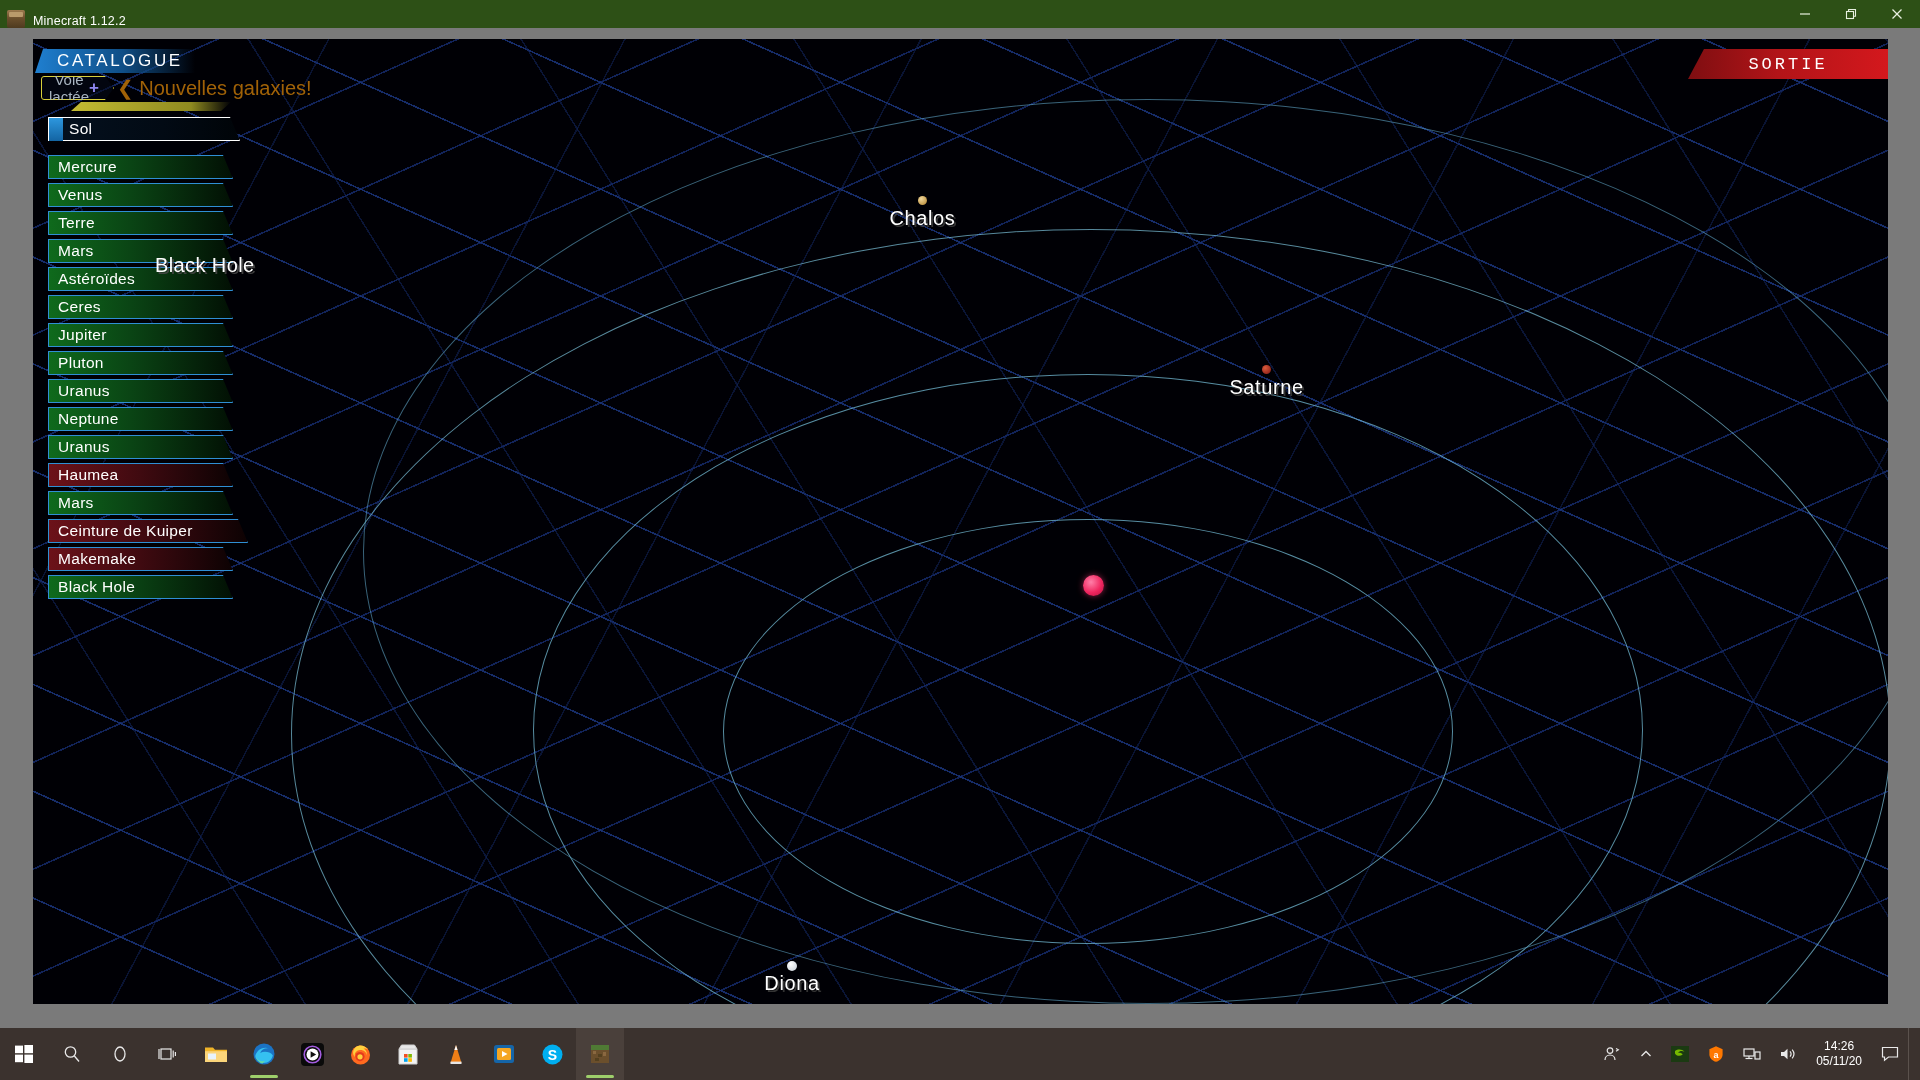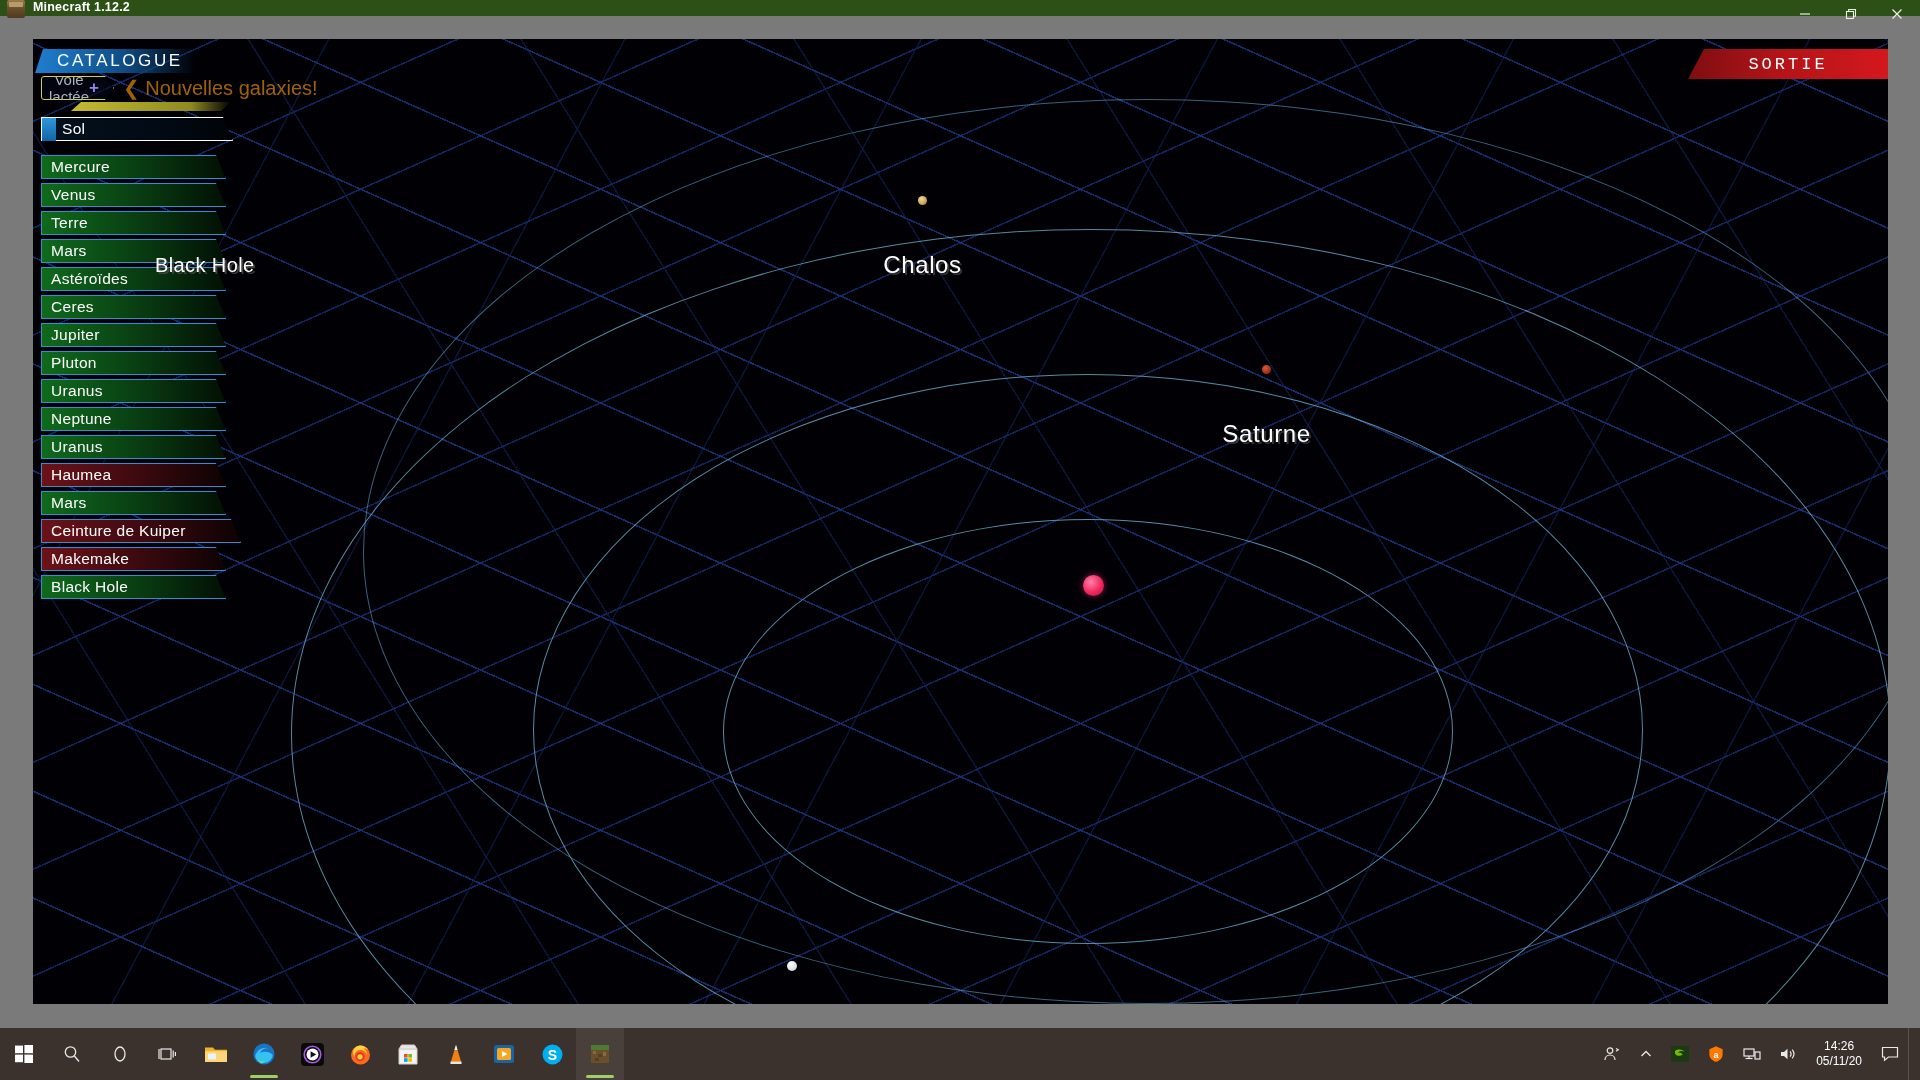--- a/index.html
+++ b/index.html
@@ -5,22 +5,22 @@
   * { margin:0; padding:0; box-sizing:border-box; }
   html, body {
     width:1920px; height:1080px; overflow:hidden;
     background:#000; font-family:"Liberation Sans", sans-serif;
   }
 
   
   #app { position:relative; width:1920px; height:1080px; background:#7a7a7a; }
 
   #titlebar {
-    position:absolute; left:0; top:0; width:1920px; height:16px;
-    background:#2d5016; display:flex; align-items:flex-start;font-weight:bold;
+    position:absolute; left:0; top:0; width:1920px; height:28px;
+    background:#2d5016; display:flex; align-items:flex-end;
   }
   #titlebar .tb-icon {
     width:18px; height:18px; margin-left:7px; margin-right:8px;
     background:linear-gradient(180deg,#9d7b4f 0%,#6b4f2c 45%,#4e3a1f 100%);
     border-radius:2px; position:relative; flex:none;
   }
   #titlebar .tb-icon:after{
     content:""; position:absolute; left:2px; top:2px; right:2px; height:5px;
     background:#b99a6b; border-radius:1px;
   }
@@ -68,24 +68,23 @@
   .orbit.o1{ left:690px; top:480px; width:730px; height:425px; }
   .orbit.o2{ left:500px; top:335px; width:1110px; height:712px; }
   .orbit.o3{ left:258px; top:190px; width:1600px; height:1010px; border-color:rgba(120,190,215,.72); }
   .orbit.o4{ left:330px; top:60px;  width:1570px; height:905px;  border-color:rgba(95,165,200,.6); }
 
   
   .body-wrap{ position:absolute; }
   .planet{ border-radius:50%; display:block; }
   .body-label{
     position:absolute; left:50%; transform:translateX(-50%);
-    white-space:nowrap; color:#ffffff; font-size:24px;
+    white-space:nowrap; color:#ffffff; font-size:20px;
     font-family:"Liberation Sans", sans-serif; letter-spacing:.6px;
     text-shadow:2px 2px 0 rgba(60,60,60,.85);
-    margin-top:44px;
   }
   #star{
     position:absolute; left:1050px; top:536px; width:21px; height:21px;
     border-radius:50%;
     background:radial-gradient(circle at 38% 34%, #ff7fa8 0%, #f0265f 55%, #b5103f 100%);
     box-shadow:0 0 6px rgba(255,60,120,.55);
   }
 
   
   #catalogue{ position:absolute; left:2px; top:8px; width:230px;text-align:center; }
@@ -96,40 +95,40 @@
   #cat-header .hdr-bg{
     position:absolute; left:0; top:2px; width:160px; height:24px;
     background:linear-gradient(90deg,#1f7fd0 0%, #0f4e86 55%, rgba(10,40,70,0) 100%);
     clip-path:polygon(8px 0,100% 0,100% 100%,0 100%);
   }
   #cat-header .hdr-txt{
     position:relative; color:#ffffff; font-size:17px; letter-spacing:2.6px;
     font-family:"Liberation Sans", sans-serif;
   }
 
-  #galaxy-row{ display:flex; align-items:center; gap:9px; margin-top:1px; padding-left:6px; }
+  #galaxy-row{ display:flex; align-items:center; gap:3px; margin-top:1px; padding-left:6px; }
   #galaxy-box{
     position:relative; width:172px; height:24px;
     border:1.6px solid #d8cf3a; border-radius:3px;
     background:rgba(4,10,24,.55);
     display:flex; align-items:center; justify-content:space-between;
     padding:0 10px 0 7px;
     clip-path:polygon(0 0, calc(100% - 9px) 0, 100% 50%, calc(100% - 9px) 100%, 0 100%);
   }
   #galaxy-box .gname{ color:#a8b4c0; font-size:15px; font-family:"Liberation Sans", sans-serif; }
   #galaxy-box .gplus{ color:#8e86f0; font-size:17px; font-weight:bold; margin-right:4px; }
   #new-galaxies{ color:#a16207; font-size:20px; white-space:nowrap; font-family:"Liberation Sans", sans-serif; }
   #galaxy-underline{
     width:160px; height:9px; margin:2px 0 4px 36px;
     background:linear-gradient(90deg,#c4bb33 0%, #8f8a20 75%, rgba(90,88,20,0) 100%);
     clip-path:polygon(10px 0,100% 0,calc(100% - 10px) 100%,0 100%);
   }
 
   .cat-item{
-    position:relative; width:185px; height:24px; margin-top:4px; margin-left:6px;
+    position:relative; width:185px; height:24px; margin-top:4px; margin-left:13px;
     display:flex; align-items:center; padding-left:9px;
     border:1.5px solid #2f8fd4;
     clip-path:polygon(0 0, calc(100% - 10px) 0, 100% 100%, 0 100%);
   }
   .cat-item .ci-label{
     color:#ffffff; font-size:15.5px; letter-spacing:.3px; white-space:nowrap;
     font-family:"Liberation Sans", sans-serif;
   }
   .cat-item.green{ background:linear-gradient(90deg,#0f6a1c 0%, #0a4414 45%, #021004 100%); }
   .cat-item.red{   background:linear-gradient(90deg,#6c1219 0%, #3f0a10 50%, #0d0203 100%); }

